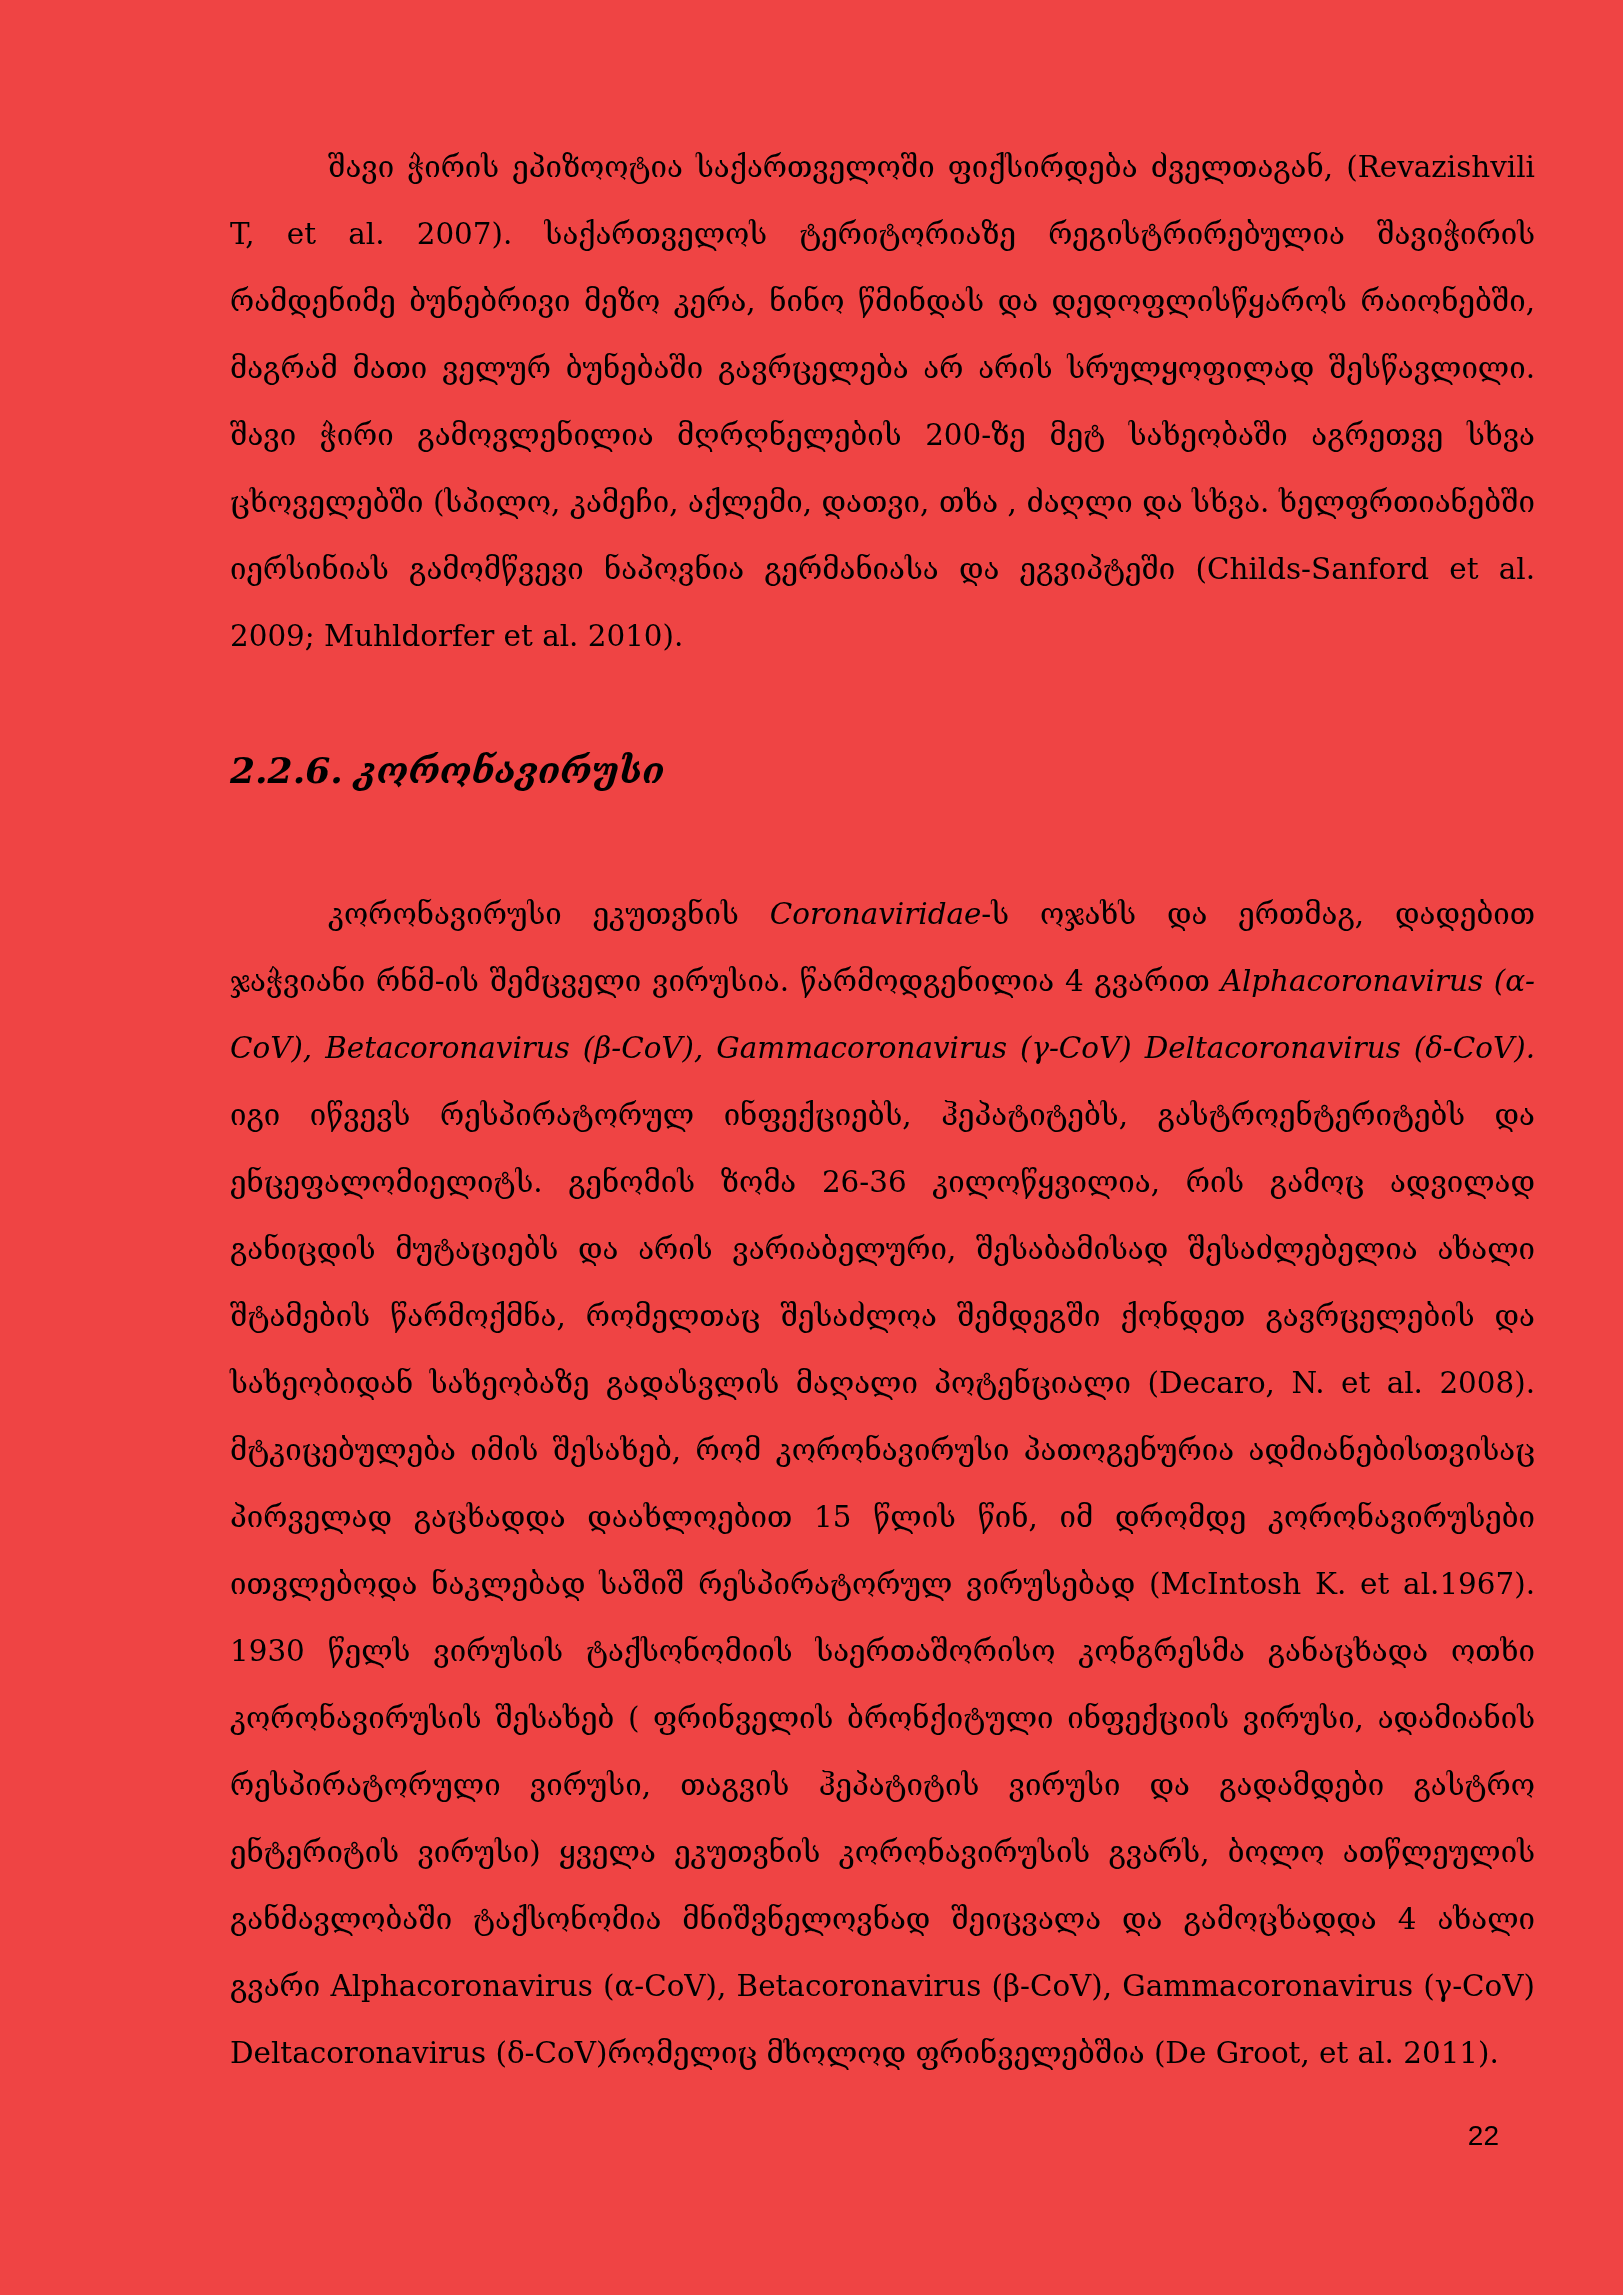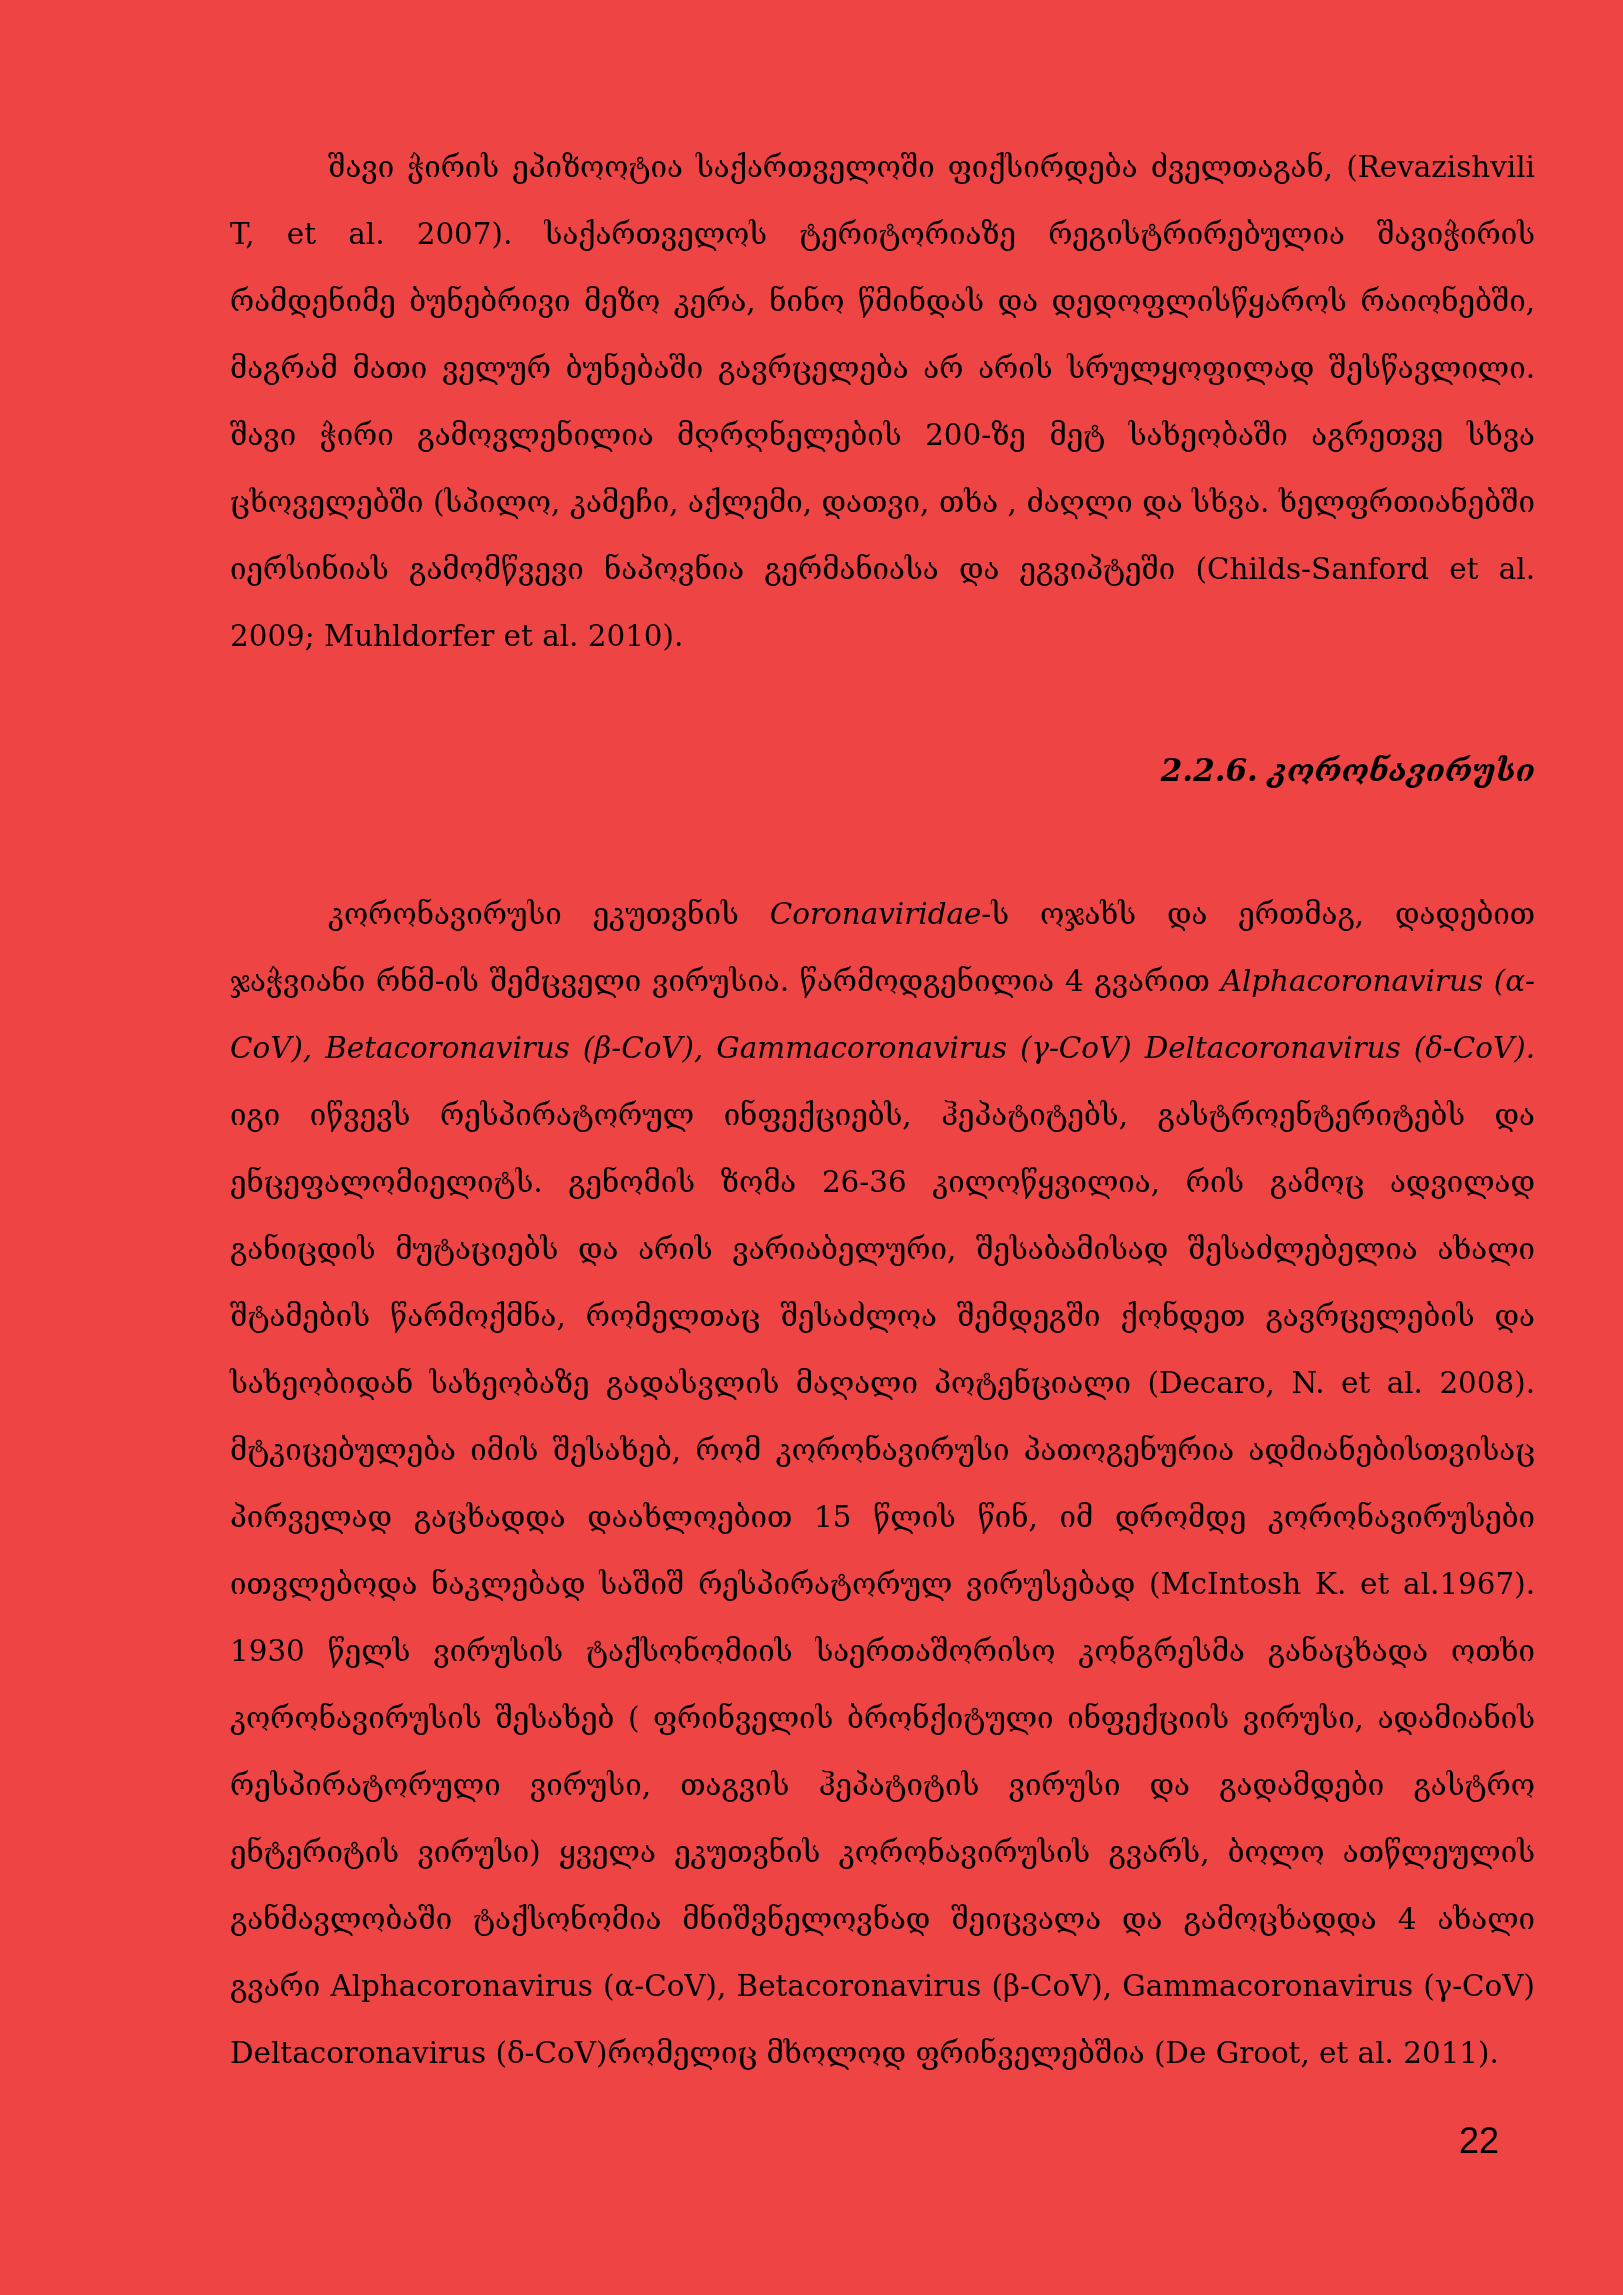--- a/index.html
+++ b/index.html
@@ -30,33 +30,33 @@
     margin: 0;
     padding: 0;
     text-indent: 98px;
   }
   .r { font-style: normal; }
   .r.it { font-style: italic; }
   h2.heading {
     margin: 67px 0 77px 0;
     padding: 0;
     font-family: "DejaVu Serif", "DejaVu Sans", serif;
-    font-size: 31px;
+    font-size: 36px;
     font-weight: bold;
     font-style: italic;
-    text-align: right;
+    text-align: left;
     text-indent: 0;
     line-height: 67px;
   }
   .page-number {
     position: absolute;
     top: 2119px;
     right: 124px;
     font-family: "Liberation Sans", "DejaVu Sans", sans-serif;
-    font-size: 36px;
+    font-size: 28px;
     line-height: 1.2;
     color: #000000;
   }
 </style>
 </head>
 <body>
 
 <div class="page">
   <div class="content">
 

